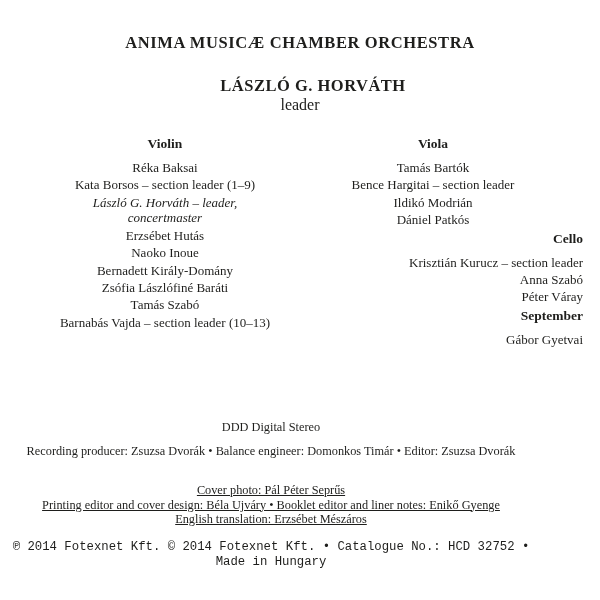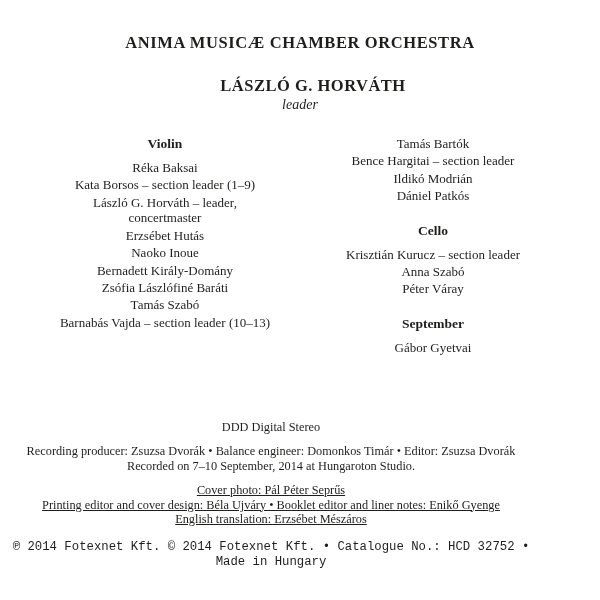--- a/index.html
+++ b/index.html
@@ -31,35 +31,34 @@
   }
   .subtitle {
     margin-top: 23px;
     font-size: 16.5px;
     font-weight: bold;
     letter-spacing: 0.5px;
     line-height: 20px;
     margin-left: 26px;
   }
   .leader-role {
-    font-size: 14px;
+    font-size: 16px;
     line-height: 15px;
     margin-top: 1px;
-    font-style: italic;
   }
   .col {
     position: absolute;
     top: 135px;
     width: 300px;
     text-align: center;
     font-size: 13px;
   }
   .col-left  { left: 15px; }
   .col-right { left: 283px; }
-  .group + .group { margin-top: 17px; }
+  .group + .group { margin-top: 1px; text-align: right; }
   .group-header {
     font-weight: bold;
     font-size: 13.5px;
     line-height: 17px;
     margin-bottom: 7px;
   }
   .member {
     line-height: 17.4px;
     white-space: pre-line;
   }
@@ -85,33 +84,34 @@
     <div class="title">ANIMA MUSICÆ CHAMBER ORCHESTRA</div>
     <div class="subtitle">LÁSZLÓ G. HORVÁTH</div>
     <div class="leader-role">leader</div>
   </div>
 
   <div class="col col-left">
     <div class="group">
       <div class="group-header">Violin</div>
       <div class="member">Réka Baksai</div>
       <div class="member">Kata Borsos – section leader (1–9)</div>
-      <div class="member" style="line-height:15.5px; padding:1px 0;">László G. Horváth – leader,
+      <div class="member" style="line-height:15.5px; padding:1px 0;font-style:italic;">László G. Horváth – leader,
 concertmaster</div>
       <div class="member">Erzsébet Hutás</div>
       <div class="member">Naoko Inoue</div>
       <div class="member">Bernadett Király-Domány</div>
       <div class="member">Zsófia Lászlófiné Baráti</div>
       <div class="member">Tamás Szabó</div>
       <div class="member">Barnabás Vajda – section leader (10–13)</div>
     </div>
   </div>
 
   <div class="col col-right">
     <div class="group">
+      <div class="group-header">Viola</div>
       <div class="member">Tamás Bartók</div>
       <div class="member">Bence Hargitai – section leader</div>
       <div class="member">Ildikó Modrián</div>
       <div class="member">Dániel Patkós</div>
     </div>
     <div class="group">
       <div class="group-header">Cello</div>
       <div class="member">Krisztián Kurucz – section leader</div>
       <div class="member">Anna Szabó</div>
       <div class="member">Péter Váray</div>
@@ -119,21 +119,20 @@
     <div class="group">
       <div class="group-header">September</div>
       <div class="member">Gábor Gyetvai</div>
     </div>
   </div>
 
   <div class="footer-line credit-format">DDD Digital Stereo</div>
 
   <div class="footer-line credit-recording">
     <div>Recording producer: Zsuzsa Dvorák • Balance engineer: Domonkos Timár • Editor: Zsuzsa Dvorák</div>
-    <div>Recorded on 7–10 September, 2014 at Hungaroton Studio.</div>
   </div>
 
   <div class="footer-line credit-design">
     <div>Cover photo: Pál Péter Seprűs</div>
     <div>Printing editor and cover design: Béla Ujváry • Booklet editor and liner notes: Enikő Gyenge</div>
     <div>English translation: Erzsébet Mészáros</div>
   </div>
 
   <div class="footer-line credit-copyright">℗ 2014 Fotexnet Kft. © 2014 Fotexnet Kft. • Catalogue No.: HCD 32752 • Made in Hungary</div>
 

